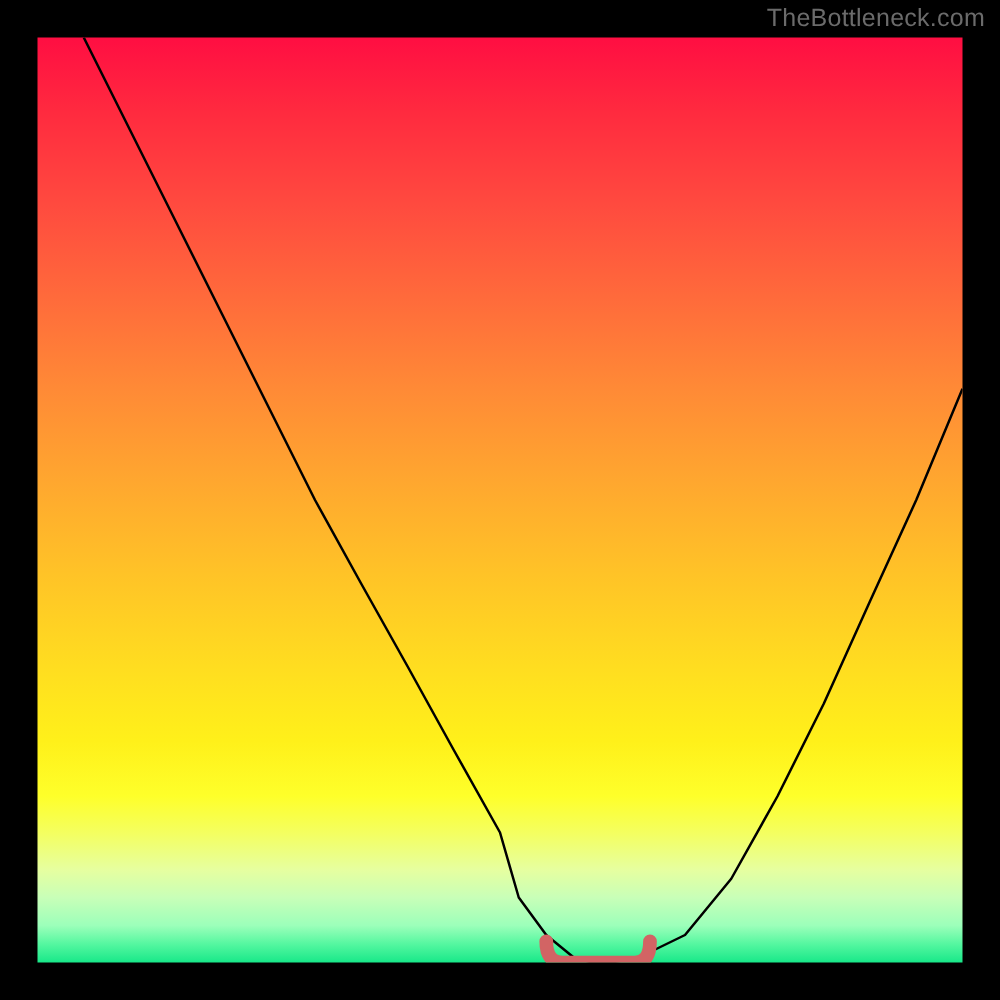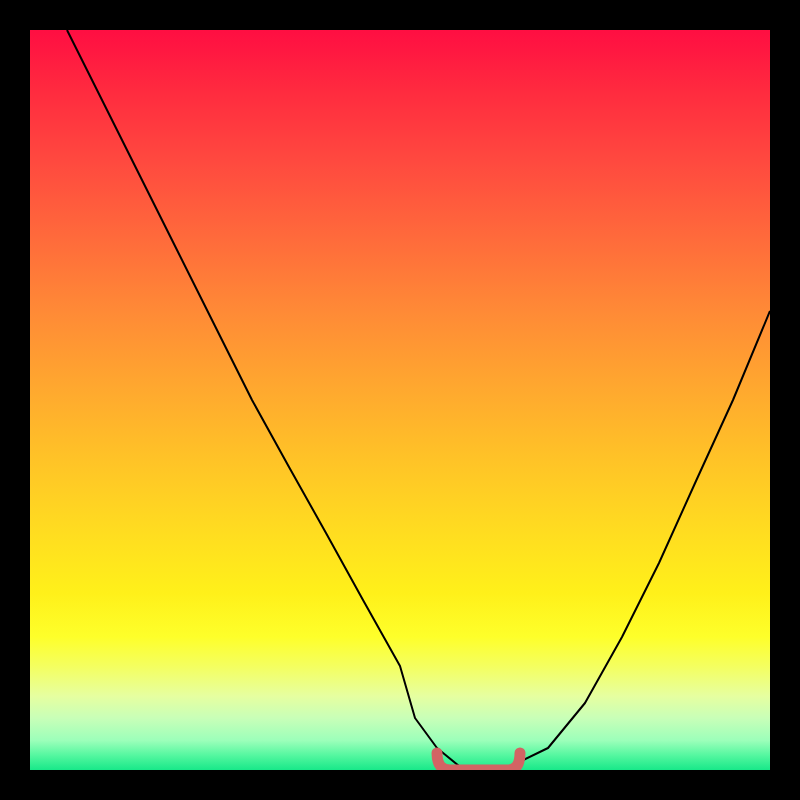--- a/index.html
+++ b/index.html
@@ -62,20 +62,21 @@
     top: 0;
     width: 740px;
     height: 740px;
   }
 </style>
 </head>
 <body>
 
 <div class="frame">
 
+  <div class="watermark">TheBottleneck.com</div>
 
   <div class="plot">
 
     <svg class="curve" viewBox="0 0 740 740" preserveAspectRatio="none">
 
       <path d="M 37 0
                L 74 74
                L 111 148
                L 148 222
                L 185 296

